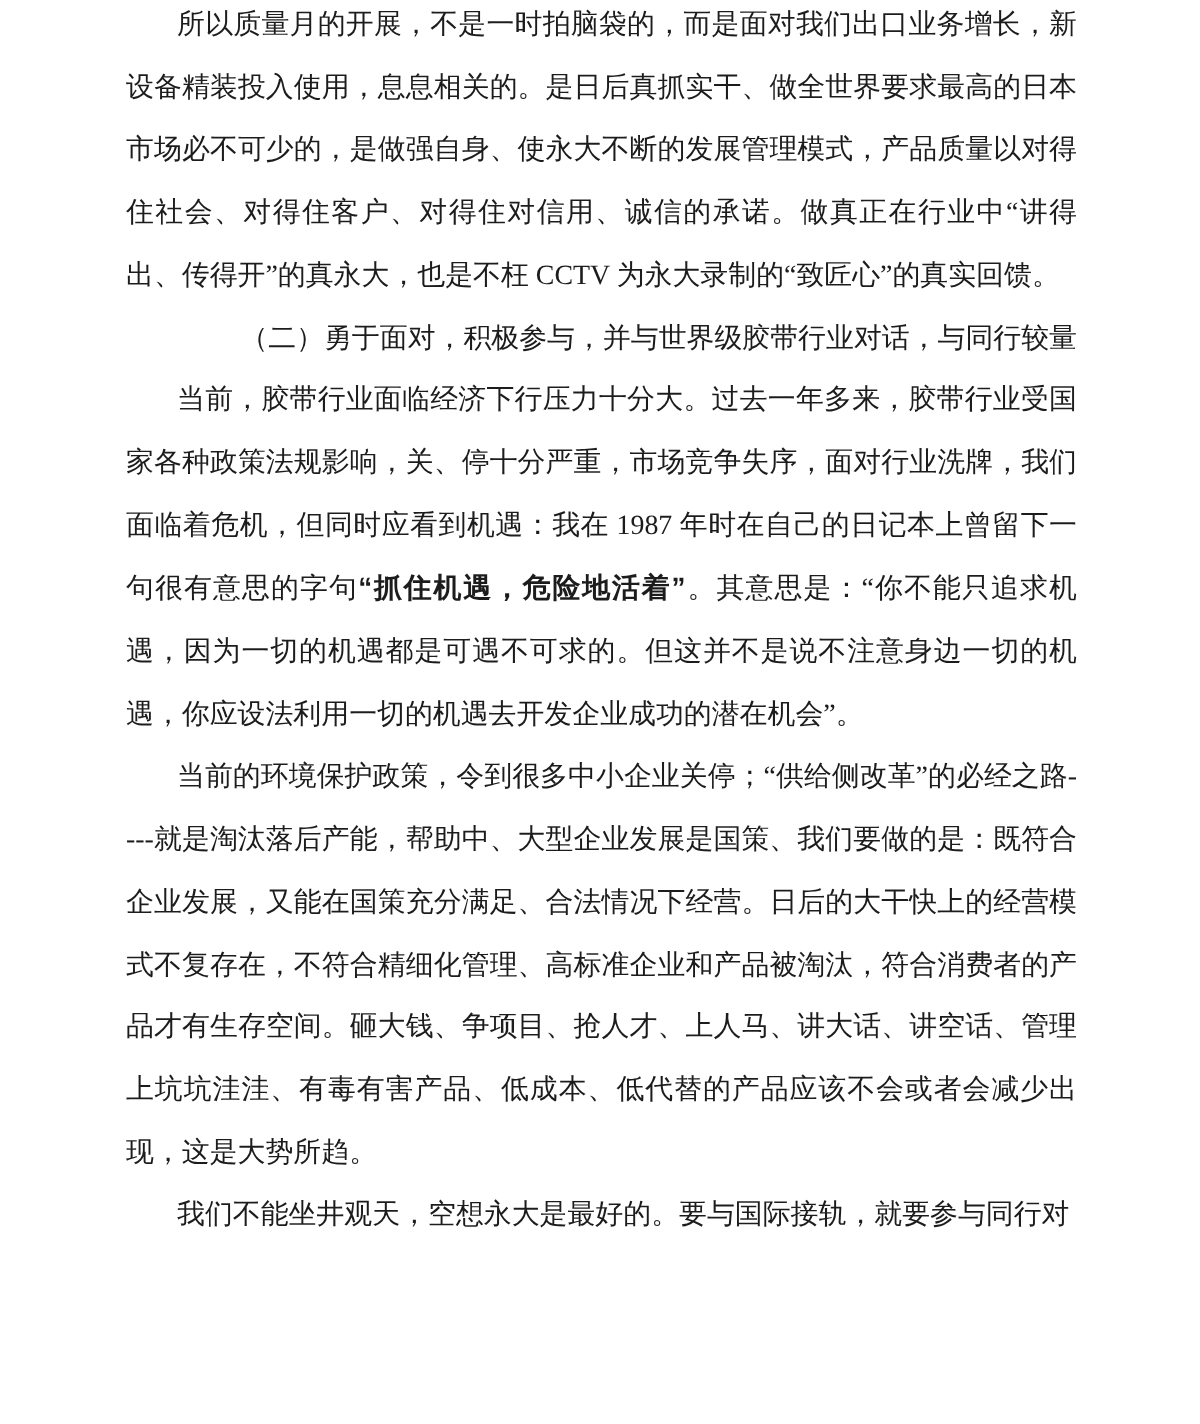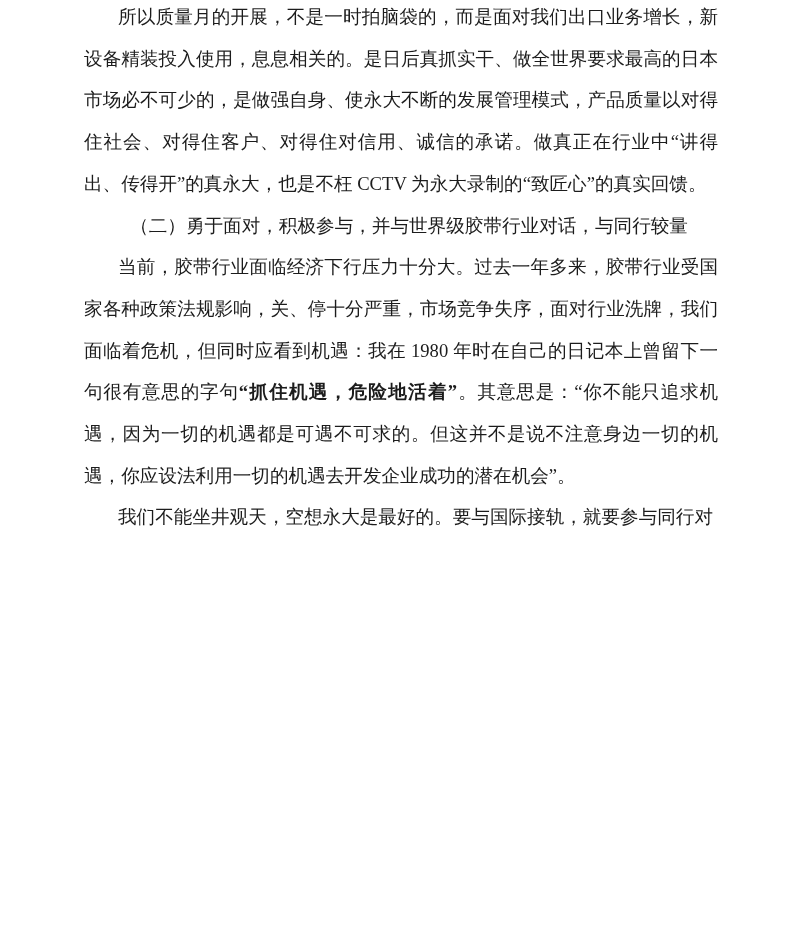--- a/index.html
+++ b/index.html
@@ -23,35 +23,36 @@
     text-justify: inter-ideograph;
   }
   .doc-page p {
     margin: 0;
     padding: 0;
     text-indent: 34px;
     word-break: break-all;
   }
   .doc-page p.section-heading {
     text-indent: 0;
-    text-align: center;
+    text-align: right;
     margin-left: 16px;
   }
   .bold-phrase {
-    font-family: Liberation Serif, serif;
+    font-family: Liberation Sans, sans-serif;
     font-weight: 900;
     letter-spacing: 0.5px;
   }
 </style>
 </head>
 <body>
 
 <div class="doc-page">
   <p>所以质量月的开展，不是一时拍脑袋的，而是面对我们出口业务增长，新设备精装投入使用，息息相关的。是日后真抓实干、做全世界要求最高的日本市场必不可少的，是做强自身、使永大不断的发展管理模式，产品质量以对得住社会、对得住客户、对得住对信用、诚信的承诺。做真正在行业中“讲得出、传得开”的真永大，也是不枉 CCTV 为永大录制的“致匠心”的真实回馈。</p>
 
   <p class="section-heading">（二）勇于面对，积极参与，并与世界级胶带行业对话，与同行较量</p>
 
-  <p><span>当前，胶带行业面临经济下行压力十分大。过去一年多来，胶带行业受国家各种政策法规影响，关、停十分严重，市场竞争失序，面对行业洗牌，我们面临着危机，但同时应看到机遇：我在 1980 年时在自己的日记本上曾留下一句很有意思的字句</span><span class="bold-phrase">“抓住机遇，危险地活着”</span><span>。其意思是：“你不能只追求机遇，因为一切的机遇都是可遇不可求的。但这并不是说不注意身边一切的机遇，你应设法利用一切的机遇去开发企业成功的潜在机会”。</span></p>
+  <p><span>当前，胶带行业面临经济下行压力十分大。过去一年多来，胶带行业受国家各种政策法规影响，关、停十分严重，市场竞争失序，面对行业洗牌，我们面临着危机，但同时应看到机遇：我在 1987 年时在自己的日记本上曾留下一句很有意思的字句</span><span class="bold-phrase">“抓住机遇，危险地活着”</span><span>。其意思是：“你不能只追求机遇，因为一切的机遇都是可遇不可求的。但这并不是说不注意身边一切的机遇，你应设法利用一切的机遇去开发企业成功的潜在机会”。</span></p>
 
+  <p>当前的环境保护政策，令到很多中小企业关停；“供给侧改革”的必经之路----就是淘汰落后产能，帮助中、大型企业发展是国策、我们要做的是：既符合企业发展，又能在国策充分满足、合法情况下经营。日后的大干快上的经营模式不复存在，不符合精细化管理、高标准企业和产品被淘汰，符合消费者的产品才有生存空间。砸大钱、争项目、抢人才、上人马、讲大话、讲空话、管理上坑坑洼洼、有毒有害产品、低成本、低代替的产品应该不会或者会减少出现，这是大势所趋。</p>
 
 
   <p>我们不能坐井观天，空想永大是最好的。要与国际接轨，就要参与同行对</p>
 </div>
 
 </body></html>

